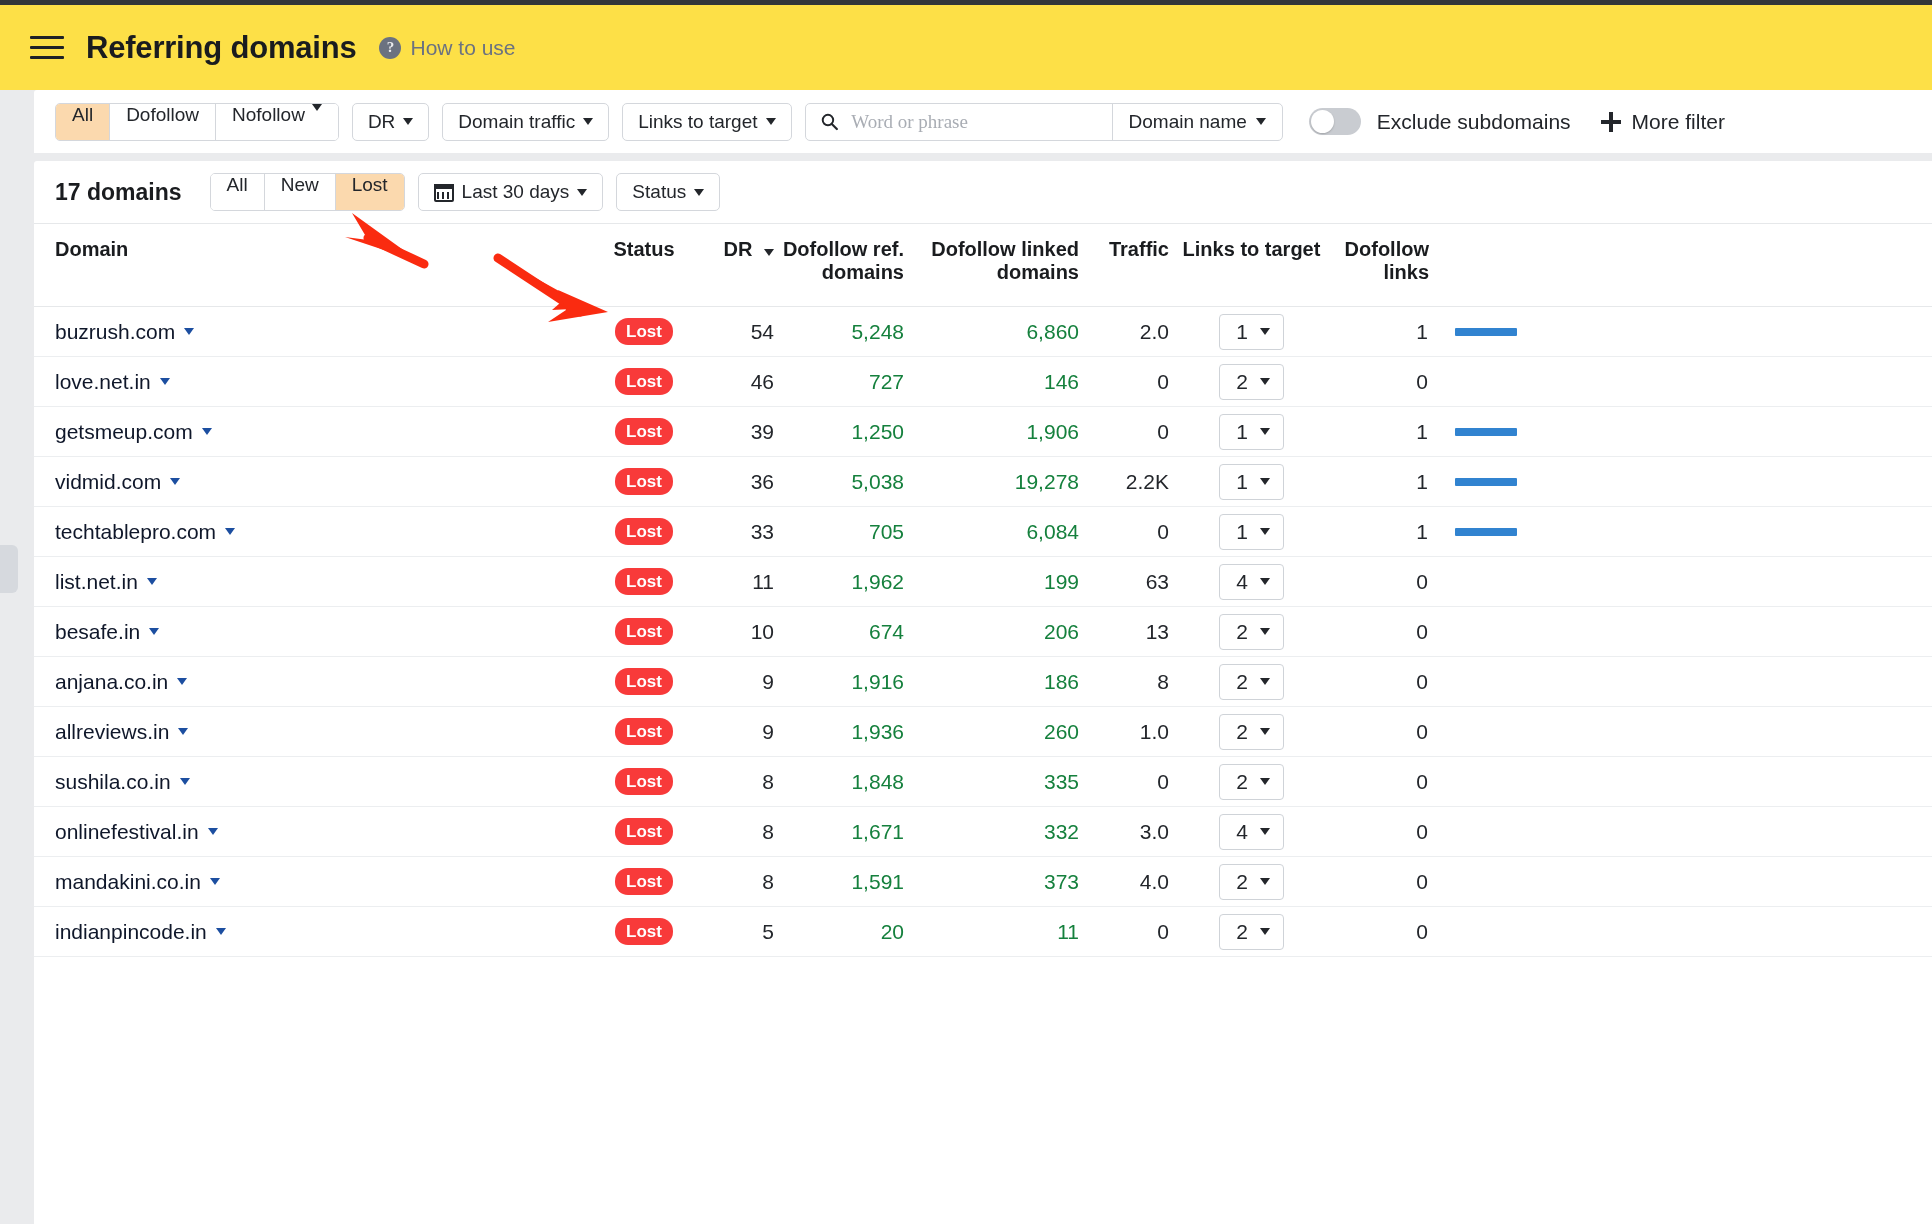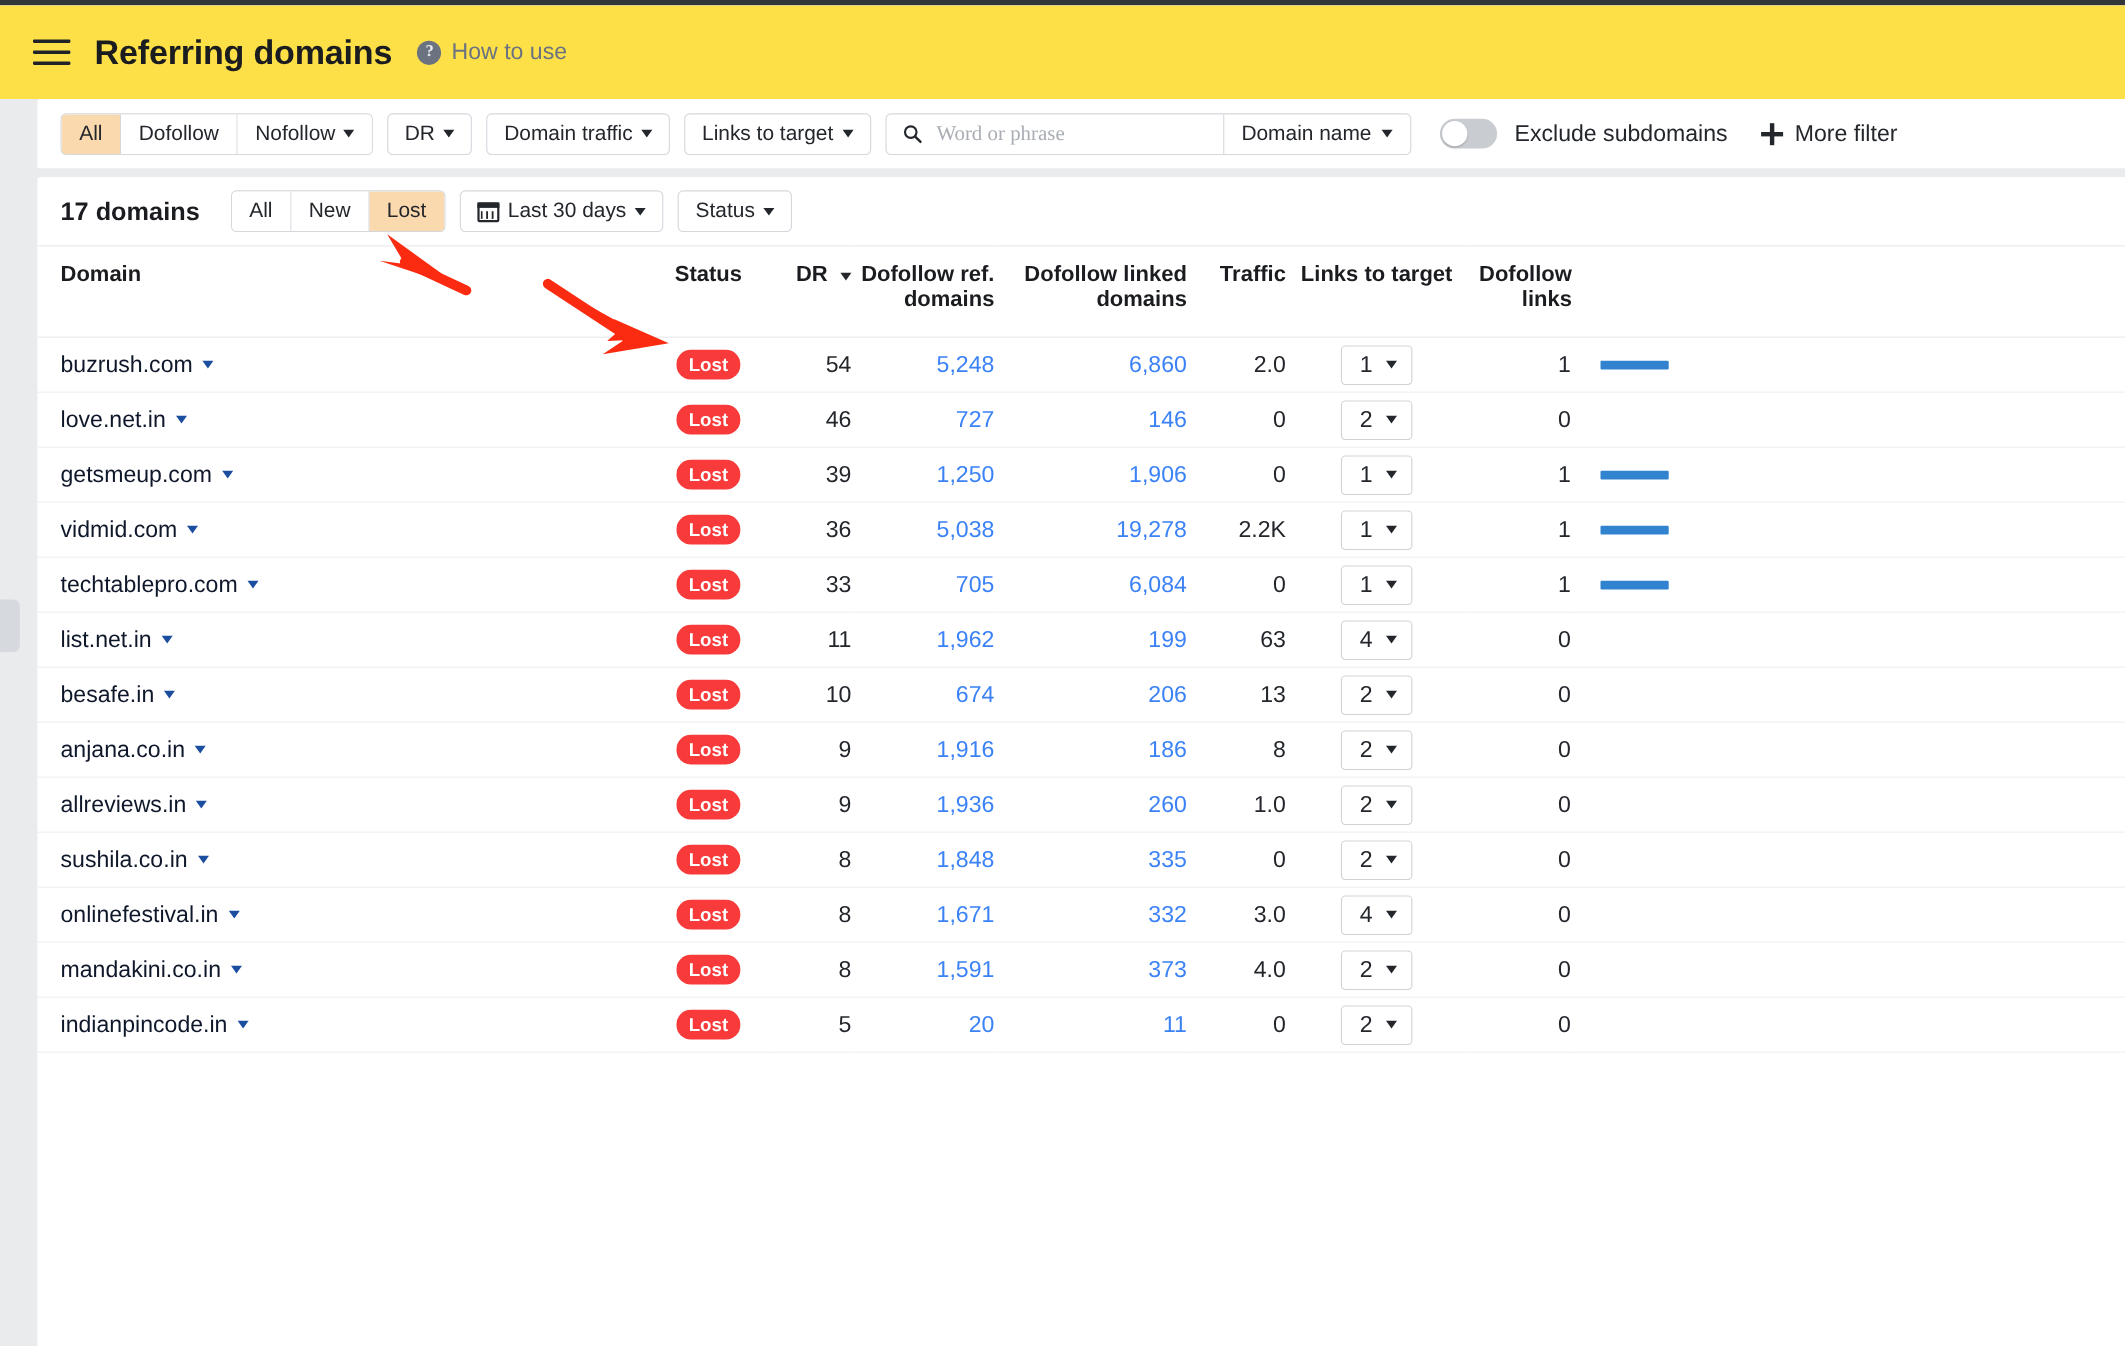--- a/index.html
+++ b/index.html
@@ -71,21 +71,21 @@
     padding-left: 21px;
     gap: 0;
     border-top-left-radius: 3px;
   }
   .seg-group {
     display: flex; height: 38px;
     border: 1px solid #d4d7dc; border-radius: 5px;
     overflow: hidden; background: #fff;
   }
   .seg-btn {
-    display: flex; align-items: center; gap: 7px;
+    display: flex; gap: 7px;
     padding: 0 16px; height: 100%;
     font-size: 19px; color: #23262b;
     border-right: 1px solid #d4d7dc;
     cursor: pointer; background: #fff;
     white-space: nowrap;
   }
   .seg-btn:last-child { border-right: none; }
   .seg-btn.active { background: #fbd9ae; }
   .caret {
     width: 0; height: 0;
@@ -234,21 +234,21 @@
 
   .td-status { text-align: center; }
   .badge-lost {
     display: inline-block;
     background: #f83a3a; color: #ffffff;
     font-size: 17px; font-weight: bold;
     padding: 4px 11px; border-radius: 13px;
     line-height: 1.15;
   }
   .td-num { text-align: right; padding-right: 0; }
-  .num-link { color: #3b82f6; cursor: pointer; }
+  .num-link { color: #15803d; cursor: pointer; }
   .td-l2t { text-align: center; }
   .l2t-select {
     display: inline-flex; align-items: center; gap: 12px;
     border: 1px solid #cfd3d8; border-radius: 4px;
     padding: 5px 13px 5px 16px;
     font-size: 21px; color: #23262b;
     background: #fff; cursor: pointer;
   }
   .td-dlinks { text-align: right; }
   .td-bar { padding-left: 26px; }

